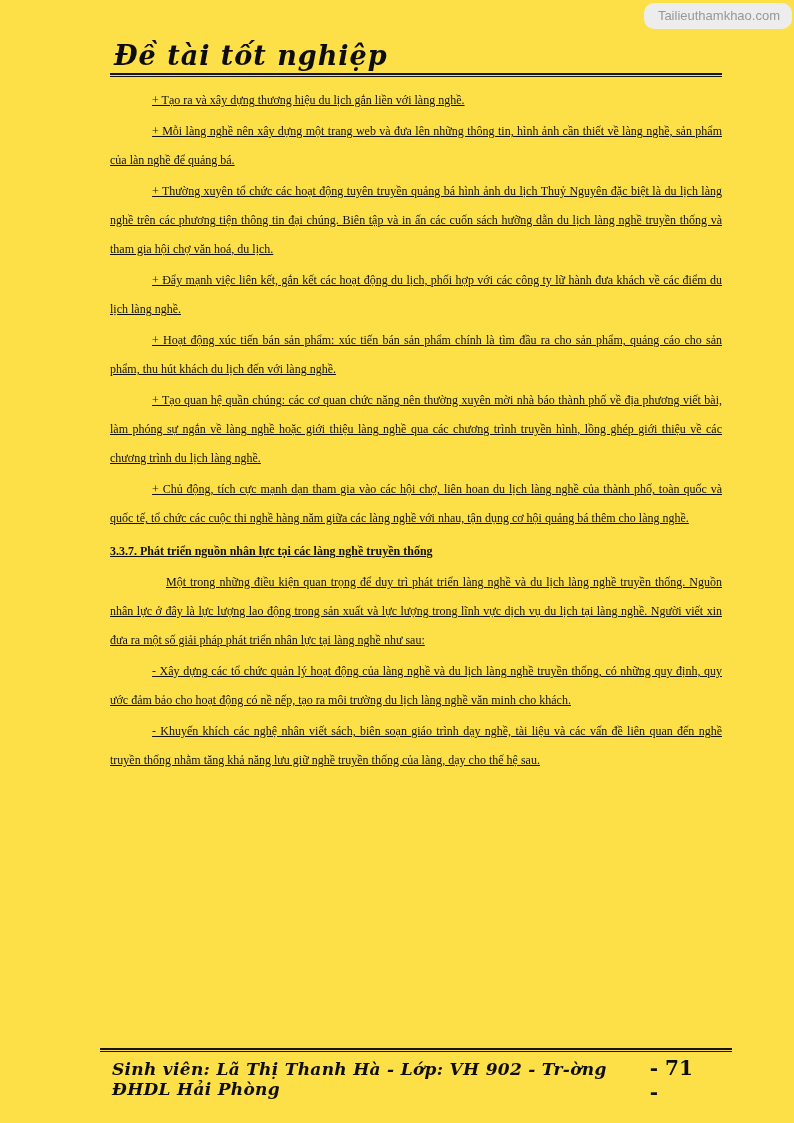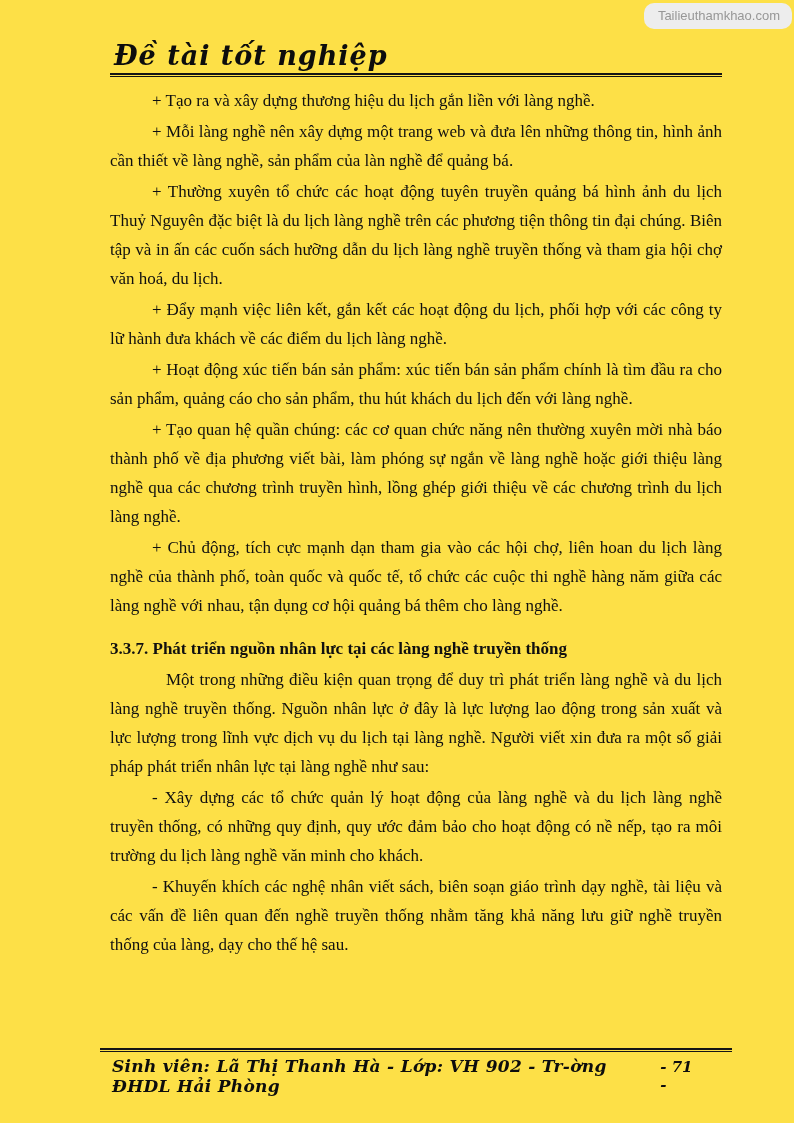--- a/index.html
+++ b/index.html
@@ -57,33 +57,34 @@
   .header .double-rule { margin-top: 2px; }
 
   
   .doc-body {
     position: absolute;
     top: 84px;
     left: 110px;
     width: 612px;
   }
   .para {
-    font-size: 17px;
+    font-size: 12px;
     line-height: 29px;
     text-align: justify;
     color: #101010;
     margin: 2px 0;
+    text-decoration: underline;
   }
   .para.indent { text-indent: 42px; }
   .para.indent-large { text-indent: 56px; }
   .para.heading {
     font-weight: bold;
     text-indent: 0;
     text-align: left;
-    margin-top: 14px;
+    margin-top: 4px;
   }
 
   
   .footer {
     position: absolute;
     top: 1048px;
     left: 100px;
     width: 632px;
   }
   .footer-row {
@@ -98,24 +99,23 @@
     font-family: "DejaVu Serif", "Liberation Serif", serif;
     font-style: italic;
     font-weight: bold;
     font-size: 17px;
     letter-spacing: 0.3px;
     color: #0d0d0d;
   }
   .footer-page {
     font-family: "DejaVu Serif", "Liberation Serif", serif;
     font-weight: bold;
-    font-size: 15px;
+    font-size: 20px;
     color: #0d0d0d;
     padding-right: 28px;
-    font-style: italic;
   }
 </style>
 </head>
 <body>
 
 <div class="page">
 
   <div class="watermark">Tailieuthamkhao.com</div>
 
   <div class="header">

